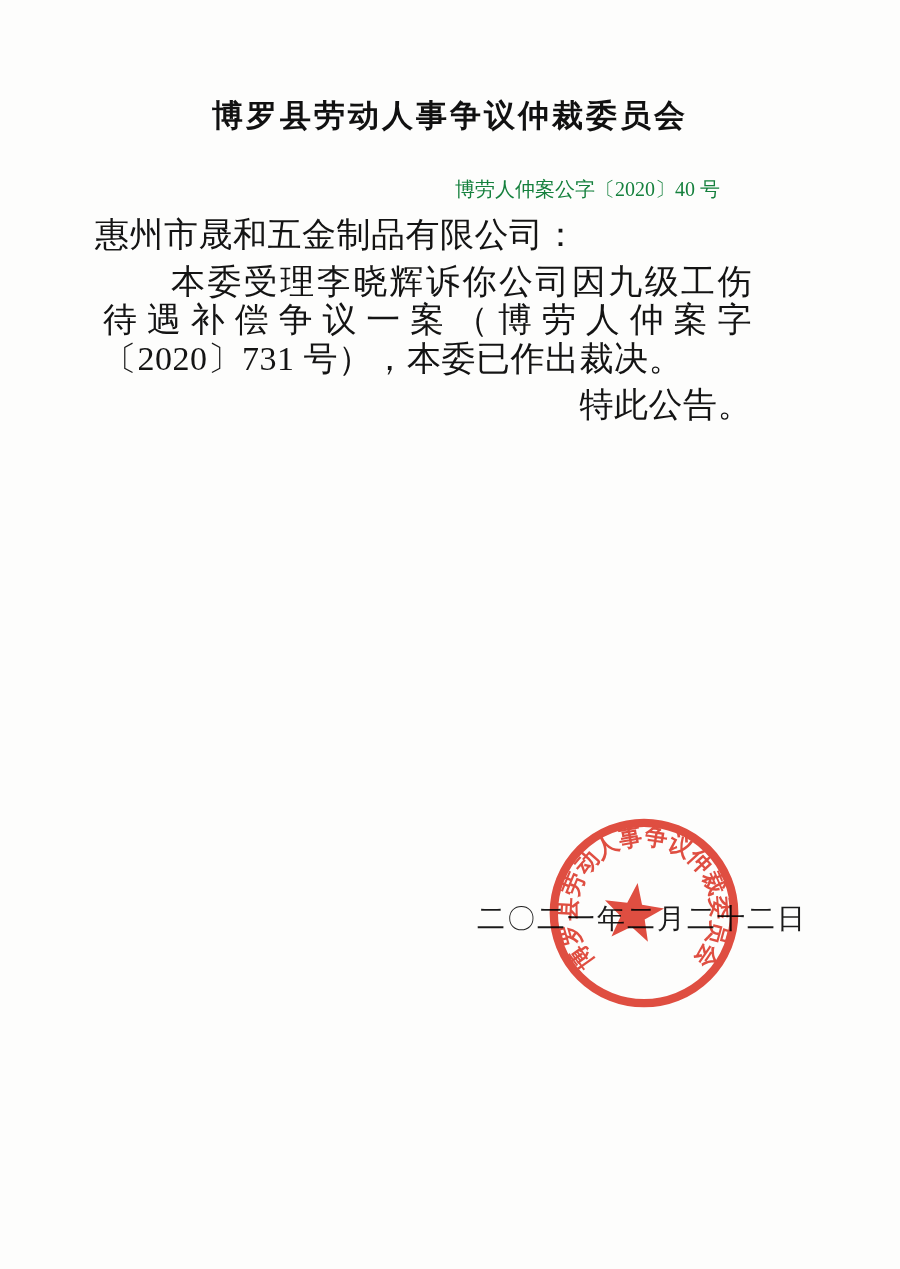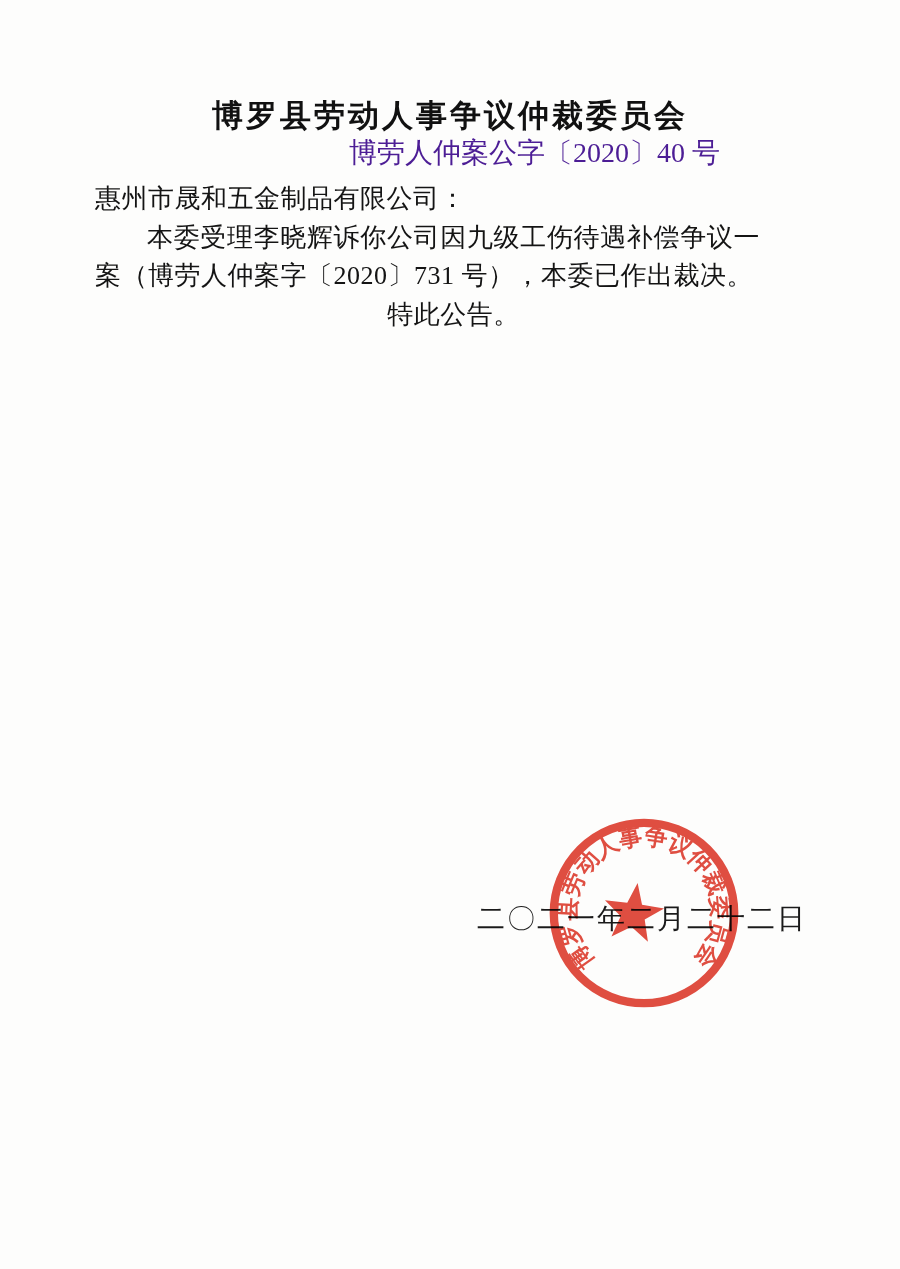--- a/index.html
+++ b/index.html
@@ -34,44 +34,45 @@
     letter-spacing: 6px;
     line-height: 46px;
     color: #111;
   }
   .doc-number {
     margin-left: 95px;
     width: 665px;
     text-align: right;
     padding-right: 40px;
     box-sizing: border-box;
-    font-size: 28px;
+    font-size: 20px;
     line-height: 30px;
-    color: #4c1d95;
+    color: #15803d;
+    margin-top: 36px;
   }
   .body-block {
     margin-left: 95px;
     width: 665px;
     margin-top: 12px;
-    font-size: 26px;
+    font-size: 34px;
     line-height: 38.6px;
     letter-spacing: 0.5px;
     color: #141414;
   }
   .addressee {
     margin: 0;
   }
   .para {
-    margin: 0;
+    margin: 8px;
     text-indent: 2em;
     text-align: justify;
     text-justify: inter-ideograph;
   }
   .para:last-child {
-    text-align: center;
+    text-align: right;
   }
   .sign-area {
     position: absolute;
     left: 0;
     top: 0;
     width: 900px;
     height: 1269px;
     pointer-events: none;
   }
   .issue-date {

